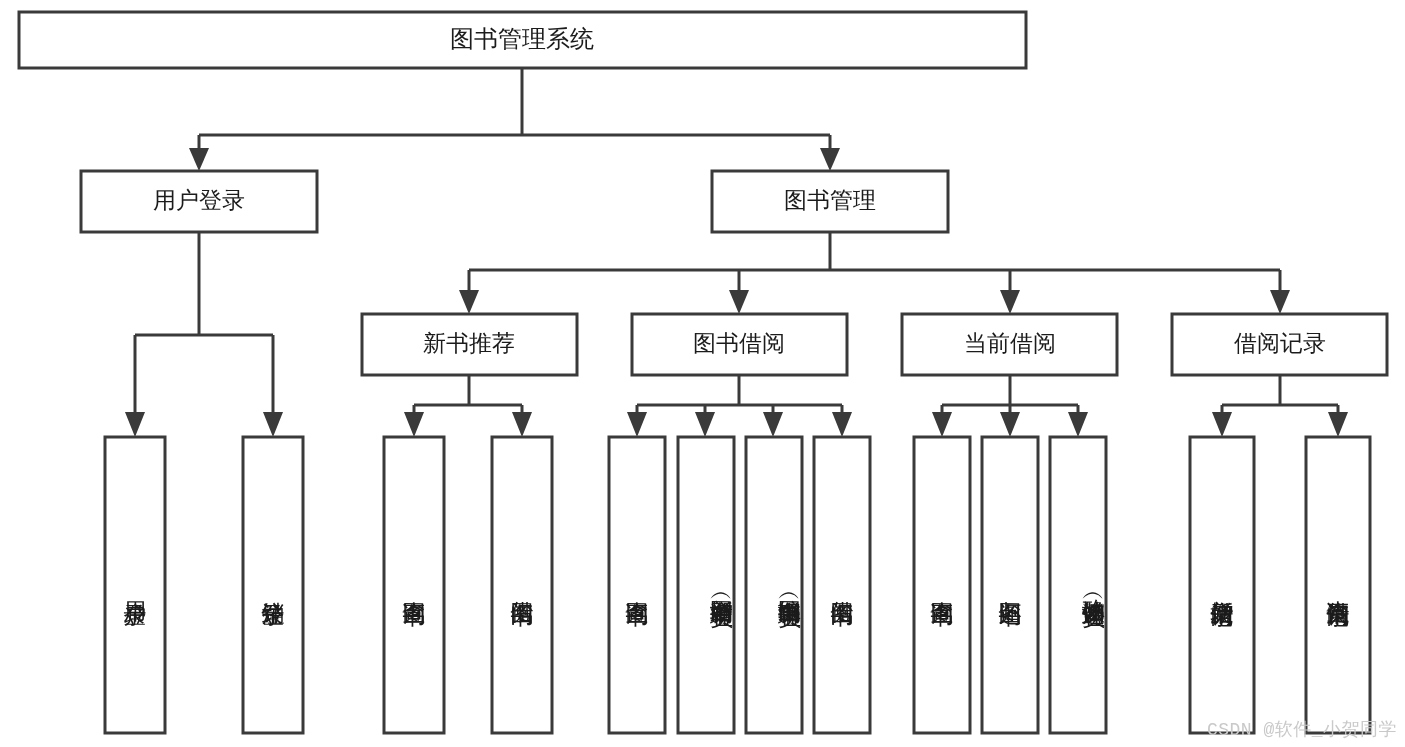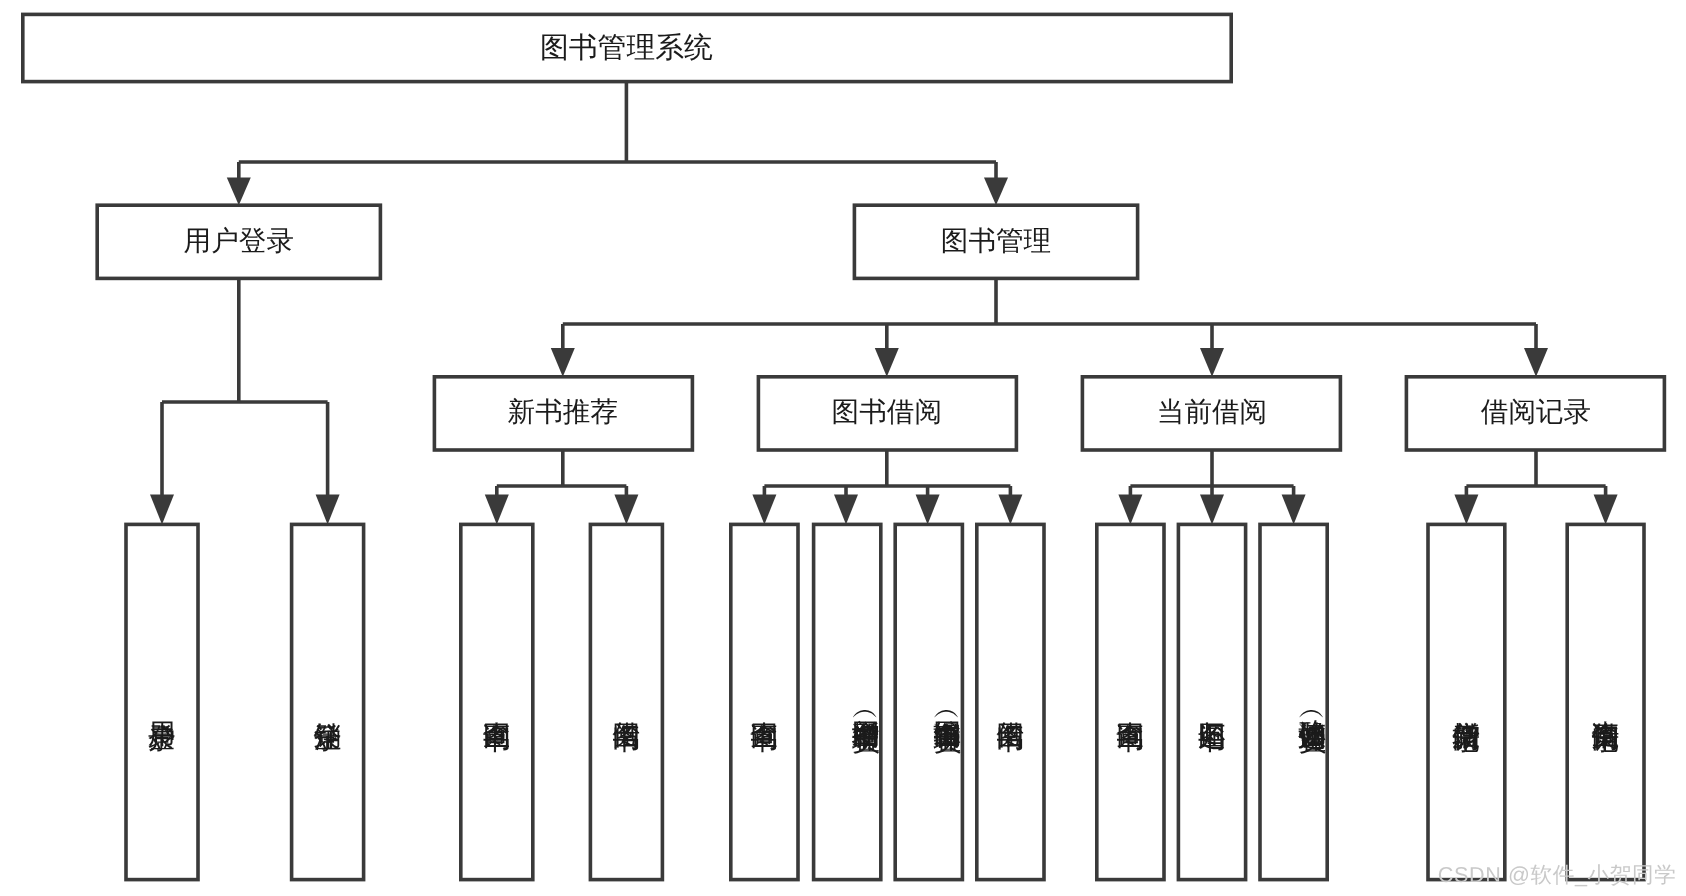--- a/index.html
+++ b/index.html
@@ -67,21 +67,21 @@
     line-height: 1.08;
     color: #1b1b1b;
     letter-spacing: 1px;
     white-space: nowrap;
     pointer-events: none;
   }
   .watermark {
     position: absolute;
     right: 8px;
     bottom: 6px;
-    font-family: Liberation Sans, sans-serif;
+    font-family: Liberation Mono, monospace;
     font-size: 18px;
     color: #c9c9c9;
     letter-spacing: 0.5px;
     white-space: nowrap;
   }
 </style>
 </head>
 <body>
 
 <div id="diagram-root">

